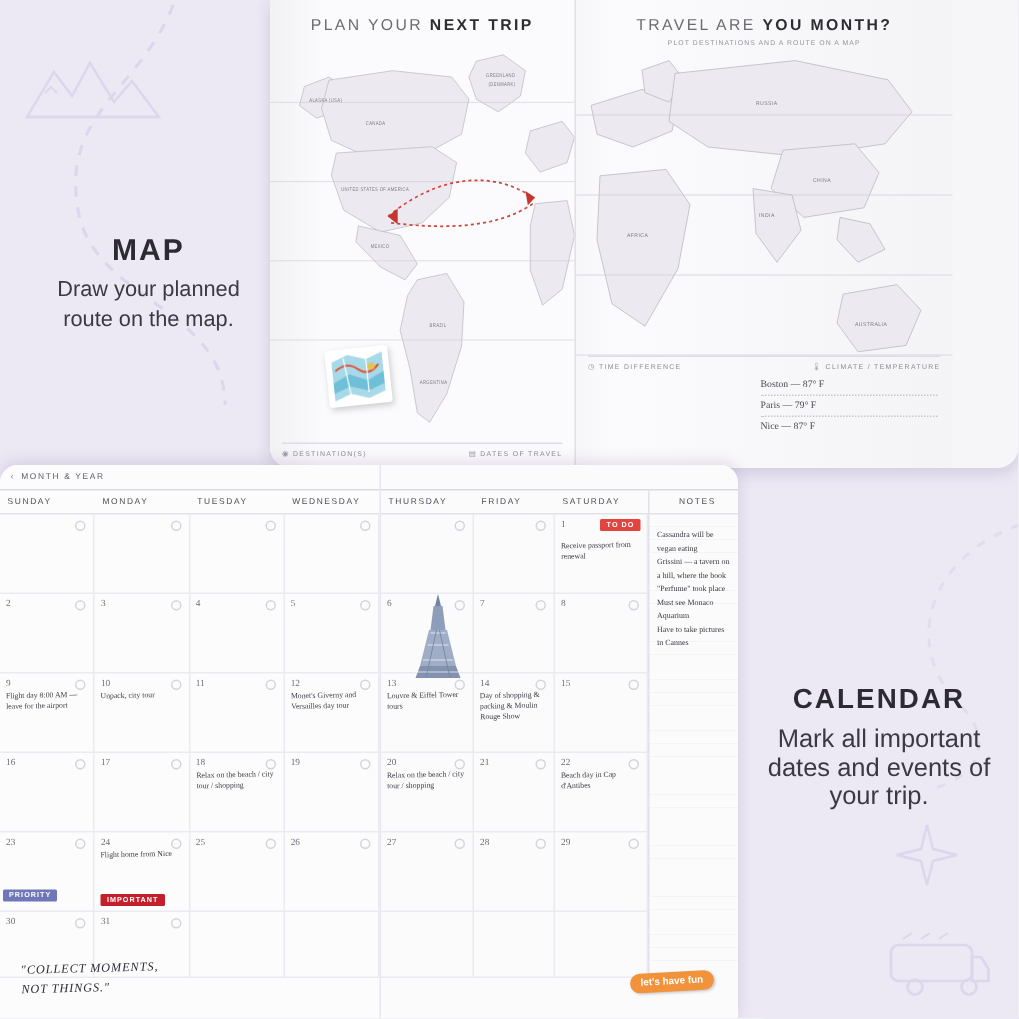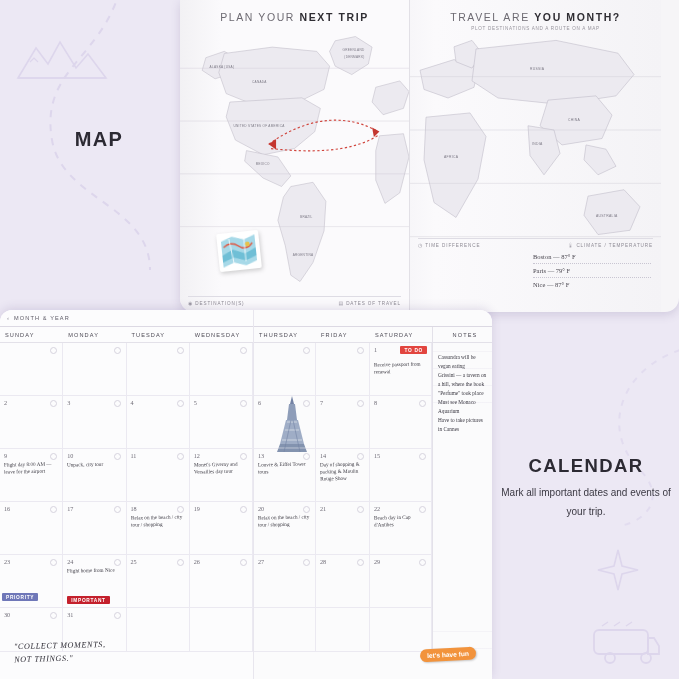--- a/index.html
+++ b/index.html
@@ -29,21 +29,21 @@
     border-radius: 0 0 14px 14px;
     box-shadow: 0 3px 10px rgba(90,70,130,0.18);
     overflow: hidden;
     display: flex;
   }
   .map-page {
     position: relative;
     height: 100%;
     background: linear-gradient(90deg,#f2f1f4 0%, #fbfafc 18%, #fbfafc 100%);
   }
-  .map-page.left { width: 230px; border-right: 1px solid #e2e0e6; }
+  .map-page.left { width: 204px; border-right: 1px solid #e2e0e6; }
   .map-page.right { width: 251px;
      background: linear-gradient(90deg,#f7f6f9 0%, #fbfafc 10%, #f4f3f6 100%); }
   .page-title {
     text-align: center;
     font-size: 10.5px;
     letter-spacing: 1.6px;
     color: #6d6a72;
     margin-top: 11px;
     font-weight: 400;
   }
@@ -220,26 +220,26 @@
   
   .caption { position: absolute; text-align: center; color: #2c2a33; }
   .caption .head {
     font-weight: 700;
     letter-spacing: 1.4px;
   }
   .caption .body {
     font-weight: 400;
     color: #3b3943;
   }
-  #caption-map { left: 24px; top: 128px; width: 150px; }
+  #caption-map { left: 24px; top: 156px; width: 150px; }
   #caption-map .head { font-size: 20px; }
   #caption-map .body { font-size: 14.5px; line-height: 20px; margin-top: 4px; }
   #caption-calendar { left: 498px; top: 455px; width: 176px; }
   #caption-calendar .head { font-size: 18.5px; }
-  #caption-calendar .body { font-size: 10px; line-height: 19px; margin-top: 6px; }
+  #caption-calendar .body { font-size: 17px; line-height: 19px; margin-top: 6px; }
 </style>
 </head>
 <body>
 
 <div id="stage">
 
   <svg class="bg-swirl" style="left:14px; top:34px; width:96px; height:48px;" viewBox="0 0 96 48">
     <path d="M4 44 L22 14 L34 30 L46 8 L62 34 L74 20 L92 44 Z" fill="none" stroke="#ddd6ec" stroke-width="1.6"></path>
     <path d="M4 44 L92 44" stroke="#ddd6ec" stroke-width="1.6"></path>
     <path d="M16 28 l4 -4 l4 4" fill="none" stroke="#ddd6ec" stroke-width="1.2"></path>
@@ -617,20 +617,21 @@
         </g>
         <path d="M21 26 L14 58 M23 26 L30 58" stroke="#5d6f96" stroke-width="0.6" fill="none"></path>
       </svg>
 
       <div class="fun-sticker">let's have fun</div>
     </div>
   </div>
 
   <div class="caption" id="caption-map">
     <div class="head">MAP</div>
+    <div class="body">Draw your planned route on the map.</div>
   </div>
 
   <div class="caption" id="caption-calendar">
     <div class="head">CALENDAR</div>
     <div class="body">Mark all important dates and events of your trip.</div>
   </div>
 
 </div>
 
 </body></html>

